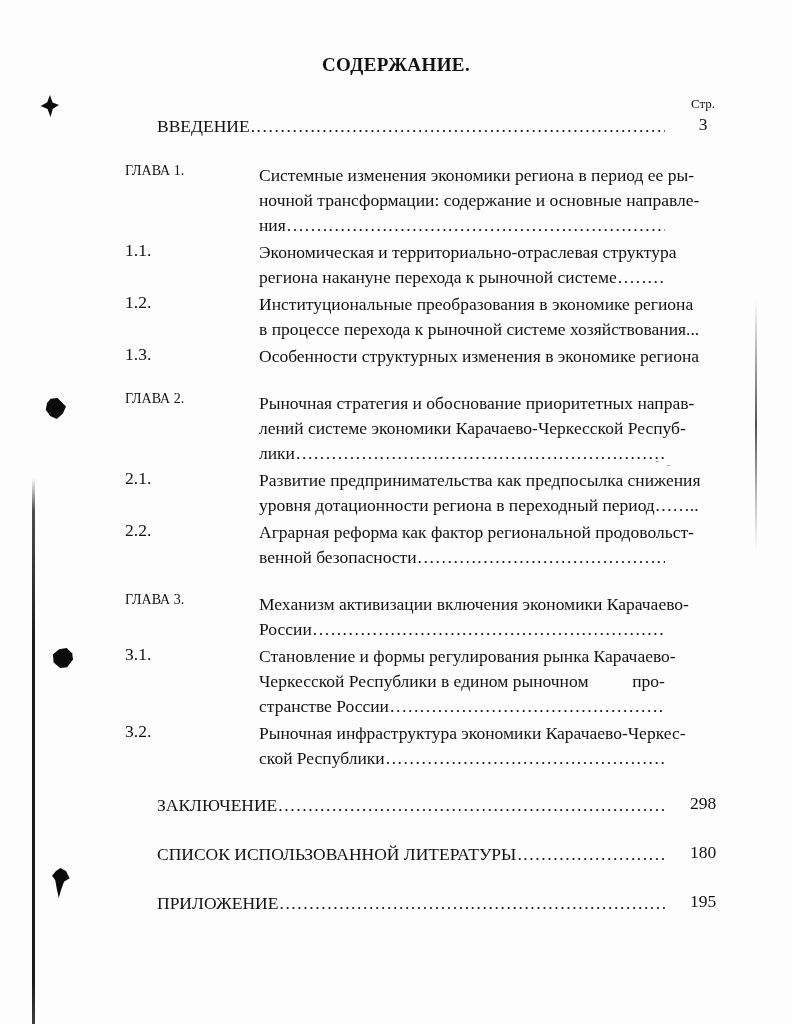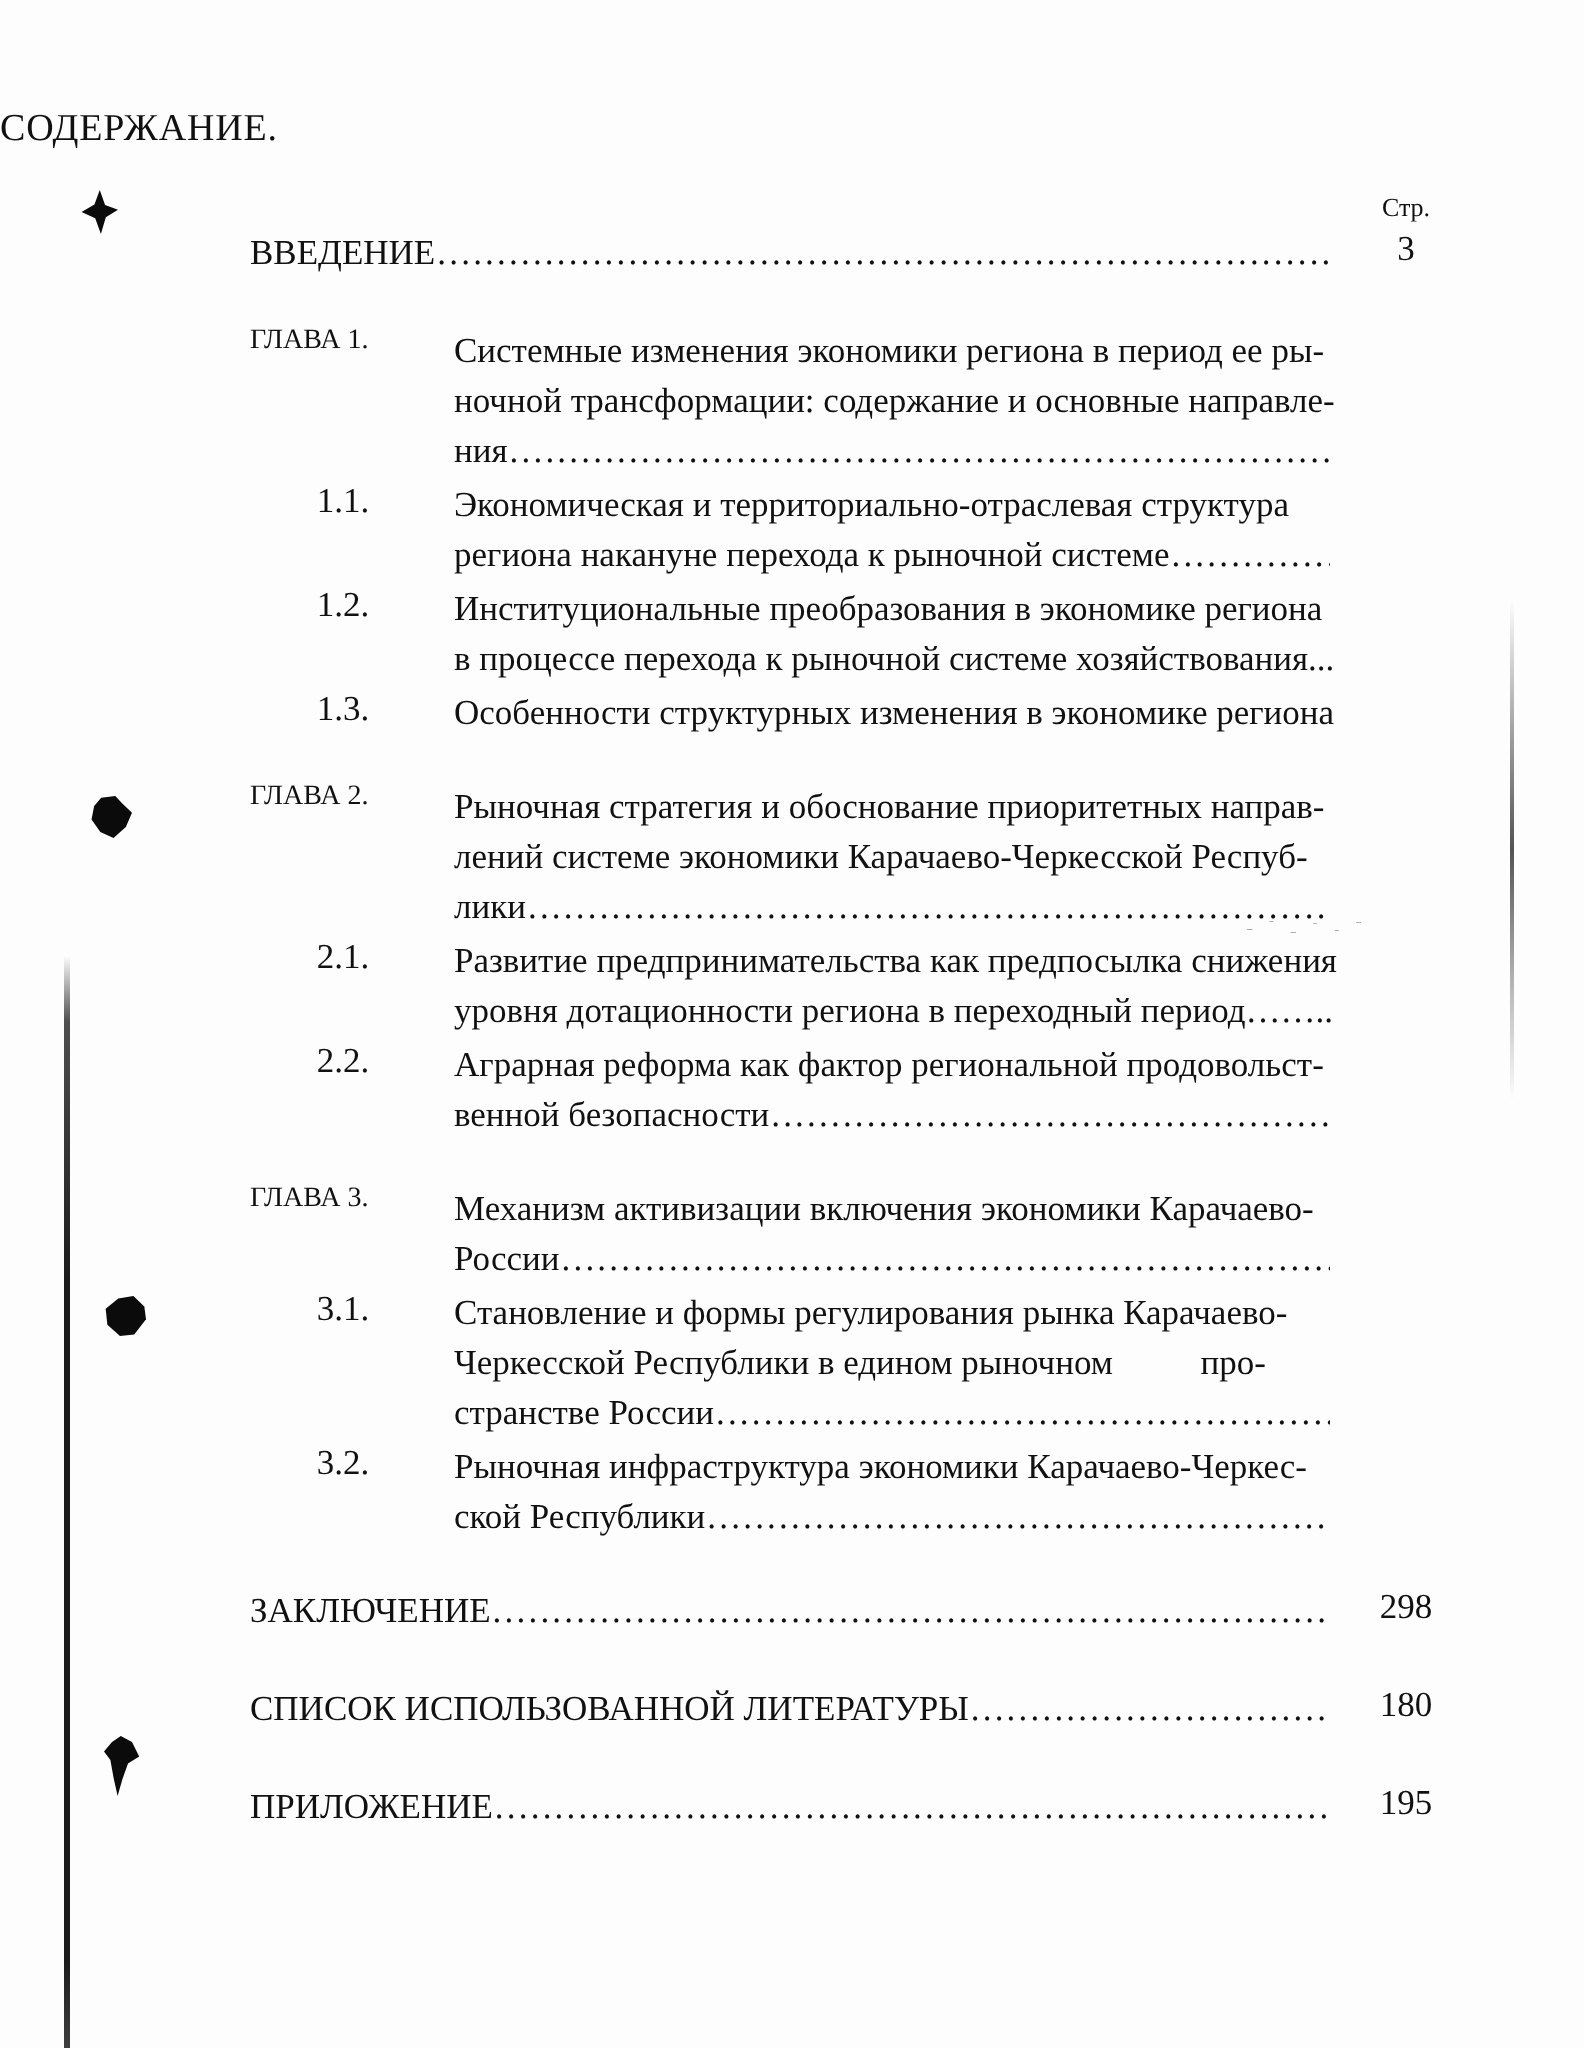--- a/index.html
+++ b/index.html
@@ -68,21 +68,22 @@
     left: 50px; top: 868px; width: 20px; height: 30px;
     clip-path: polygon(52% 0%, 80% 10%, 98% 34%, 70% 46%, 56% 72%, 44% 100%, 34% 70%, 26% 40%, 10% 26%, 30% 10%);
   }
 
   
   .doc-title {
     position: absolute;
     left: 0;
     top: 54px;
     width: 792px;
-    font-weight: normal;
+    text-align: center;
+    font-weight: bold;
     font-size: 19px;
     letter-spacing: 0.4px;
   }
 
   .col-head {
     position: absolute;
     left: 668px;
     top: 96px;
     width: 70px;
     text-align: center;
@@ -118,42 +119,42 @@
     width: 95px;
     text-align: left;
     font-size: 14px;
     white-space: nowrap;
   }
   .subnum {
     position: absolute;
     left: 0;
     top: 0;
     width: 93px;
-    text-align: center;
+    text-align: left;
     font-size: 17.5px;
     white-space: nowrap;
   }
 
   .measure {
     margin-left: 102px;
     width: 438px;
     font-size: 17.5px;
     line-height: 25px;
   }
 
   
   .tline {
     display: flex;
     width: 100%;
     white-space: pre;
   }
   .tline.justify {
     justify-content: space-between;
   }
-  .tline .seg { display: inline-block; }
+  .tline .seg { display: inline-block; margin-left: 32px; }
 
   .leader {
     flex: 1 1 auto;
     overflow: hidden;
     white-space: nowrap;
     letter-spacing: 1.6px;
     margin-left: 1px;
   }
   .leader::before {
     content: "..............................................................................................................................";

